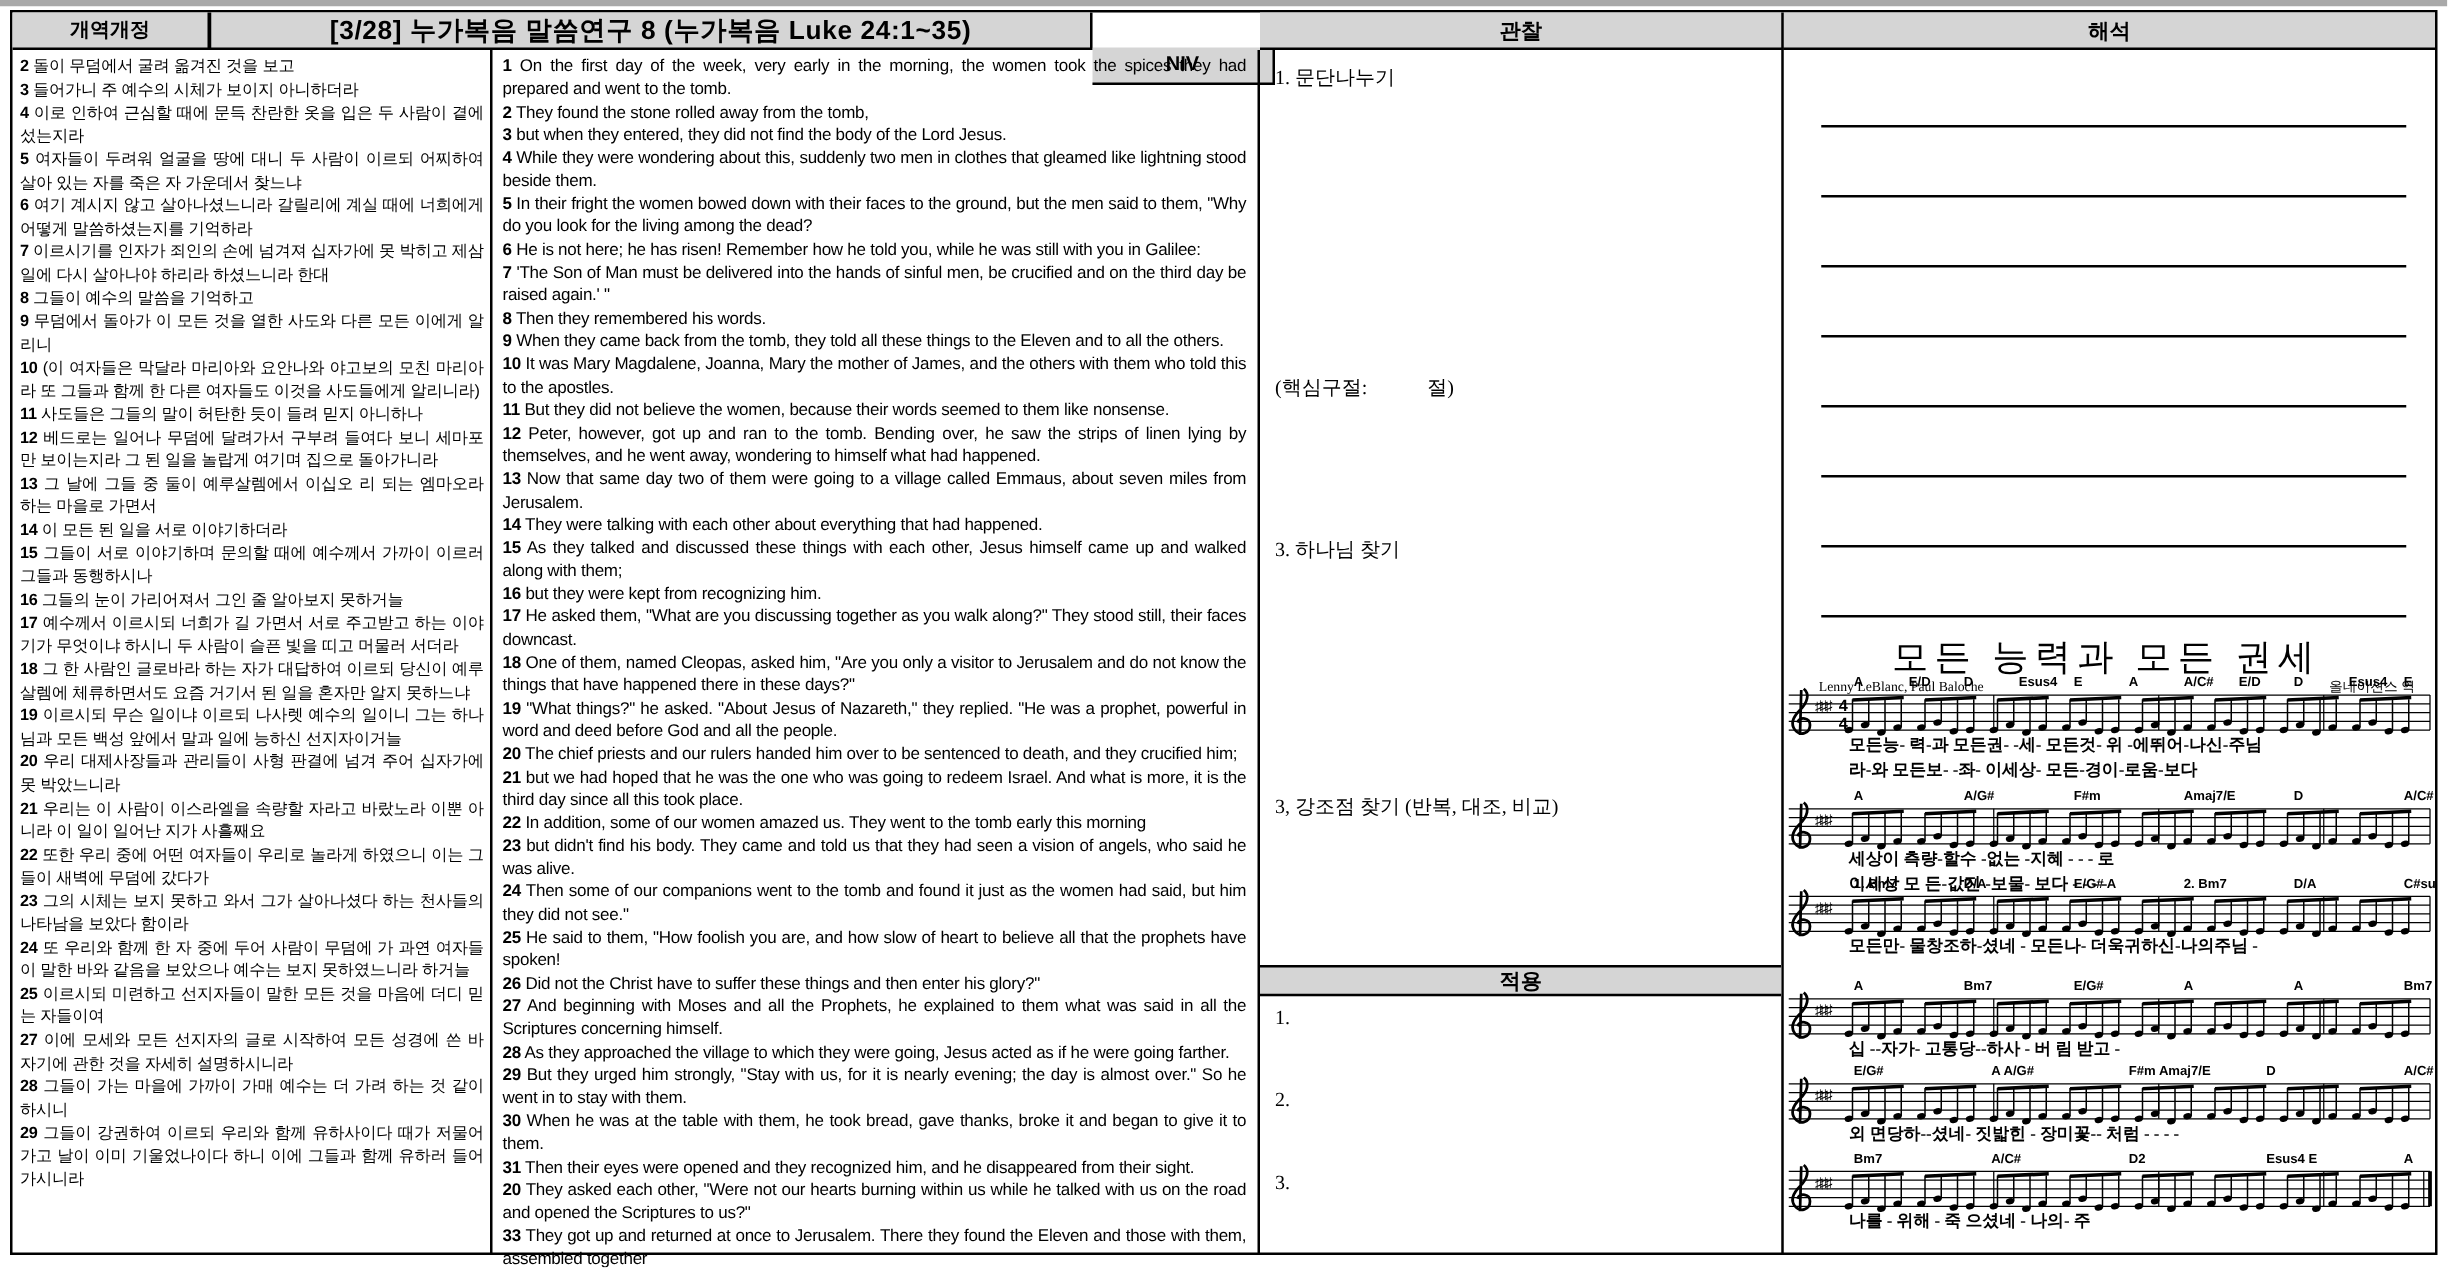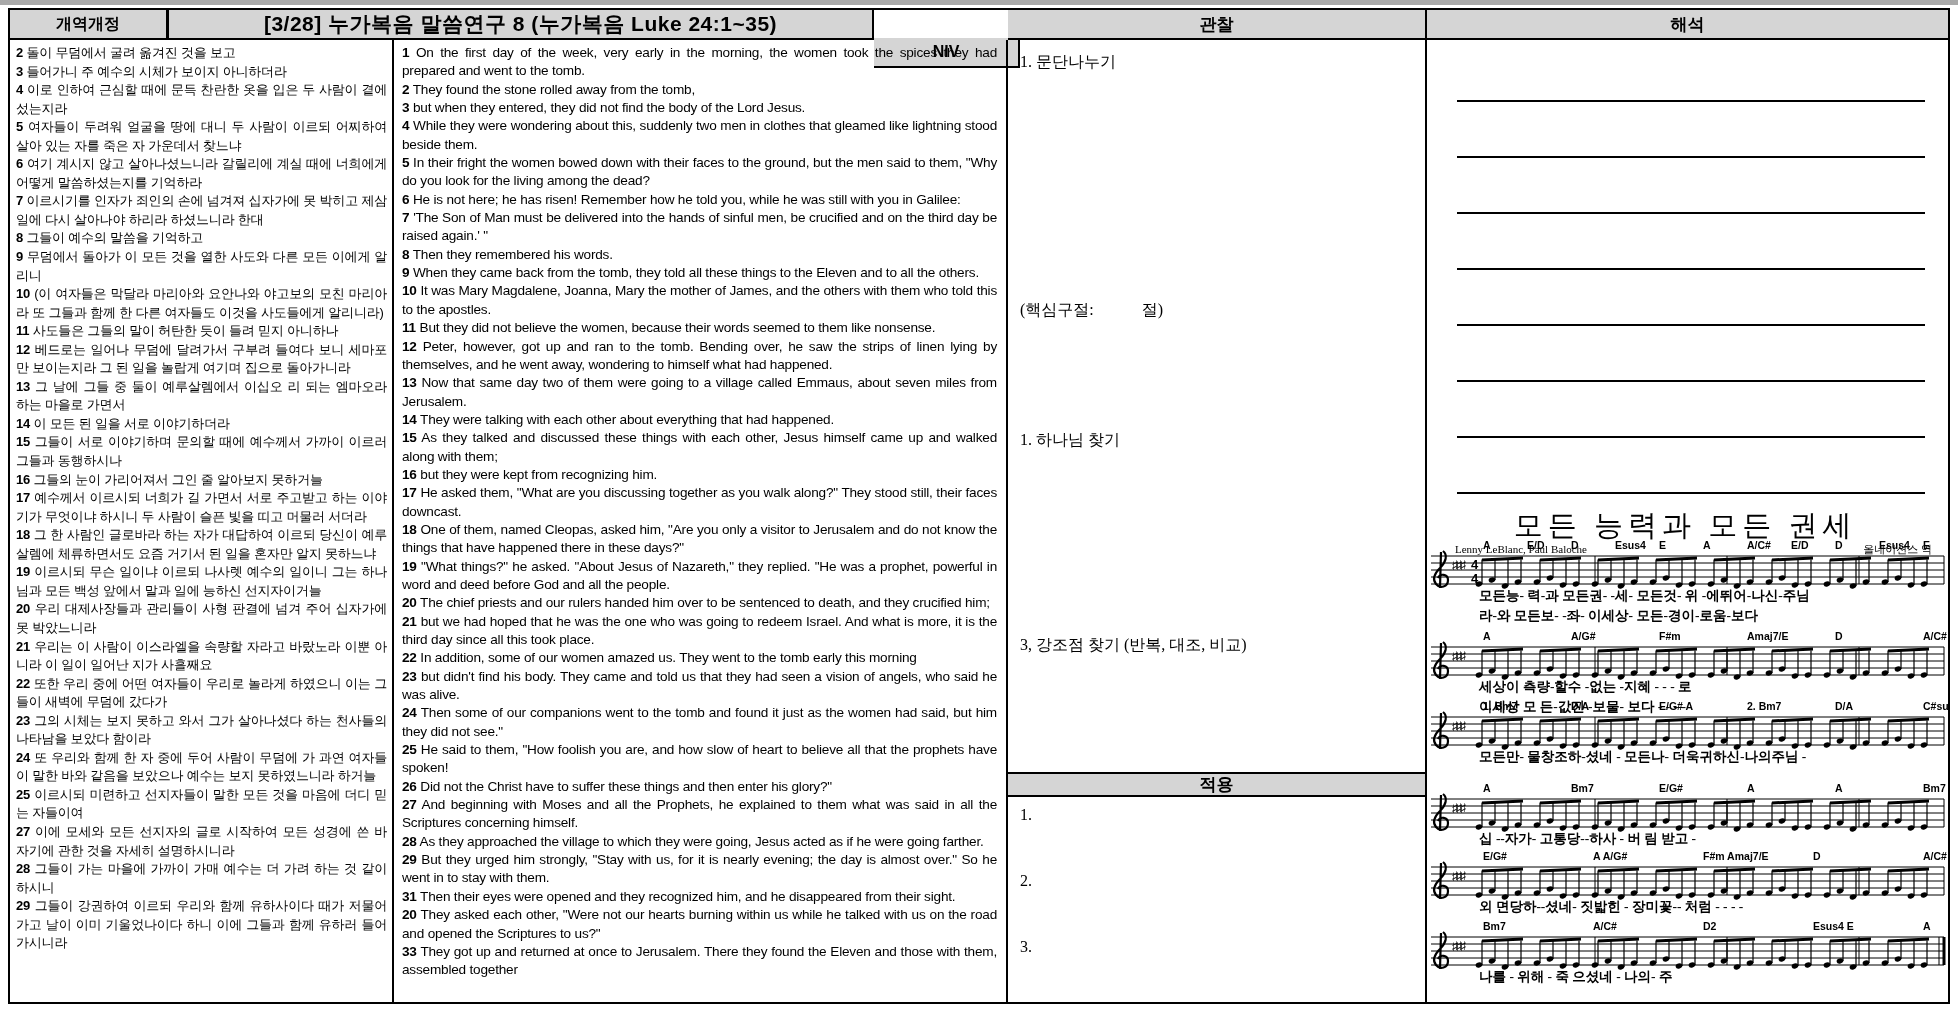--- a/index.html
+++ b/index.html
@@ -106,30 +106,31 @@
           <p class="v"><b>20</b> The chief priests and our rulers handed him over to be sentenced to death, and they crucified him;</p>
           <p class="v"><b>21</b> but we had hoped that he was the one who was going to redeem Israel. And what is more, it is the third day since all this took place.</p>
           <p class="v"><b>22</b> In addition, some of our women amazed us. They went to the tomb early this morning</p>
           <p class="v"><b>23</b> but didn't find his body. They came and told us that they had seen a vision of angels, who said he was alive.</p>
           <p class="v"><b>24</b> Then some of our companions went to the tomb and found it just as the women had said, but him they did not see."</p>
           <p class="v"><b>25</b> He said to them, "How foolish you are, and how slow of heart to believe all that the prophets have spoken!</p>
           <p class="v"><b>26</b> Did not the Christ have to suffer these things and then enter his glory?"</p>
           <p class="v"><b>27</b> And beginning with Moses and all the Prophets, he explained to them what was said in all the Scriptures concerning himself.</p>
           <p class="v"><b>28</b> As they approached the village to which they were going, Jesus acted as if he were going farther.</p>
           <p class="v"><b>29</b> But they urged him strongly, "Stay with us, for it is nearly evening; the day is almost over." So he went in to stay with them.</p>
+          <p class="v"><b>30</b> When he was at the table with them, he took bread, gave thanks, broke it and began to give it to them.</p>
           <p class="v"><b>31</b> Then their eyes were opened and they recognized him, and he disappeared from their sight.</p>
           <p class="v"><b>20</b> They asked each other, "Were not our hearts burning within us while he talked with us on the road and opened the Scriptures to us?"</p>
           <p class="v"><b>33</b> They got up and returned at once to Jerusalem. There they found the Eleven and those with them, assembled together</p>
         </div>
     </div>
 
     <div class="col c3">
       <div class="obs-item" style="top:12px;">1. 문단나누기</div>
       <div class="obs-item" style="top:260px;">(핵심구절:            절)</div>
-      <div class="obs-item" style="top:390px;">1. 하나님 찾기</div>
+      <div class="obs-item" style="top:390px;">3. 하나님 찾기</div>
       <div class="obs-item" style="top:595px;">3, 강조점 찾기 (반복, 대조, 비교)</div>
       <div class="apply-band" style="top:732px;">적용</div>
       <div class="obs-item" style="top:766px;">1.</div>
       <div class="obs-item" style="top:832px;">2.</div>
       <div class="obs-item" style="top:898px;">3.</div>
     </div>
 
     <div class="col c4">
       <div class="rline" style="top:60px;"></div>
       <div class="rline" style="top:116px;"></div>

